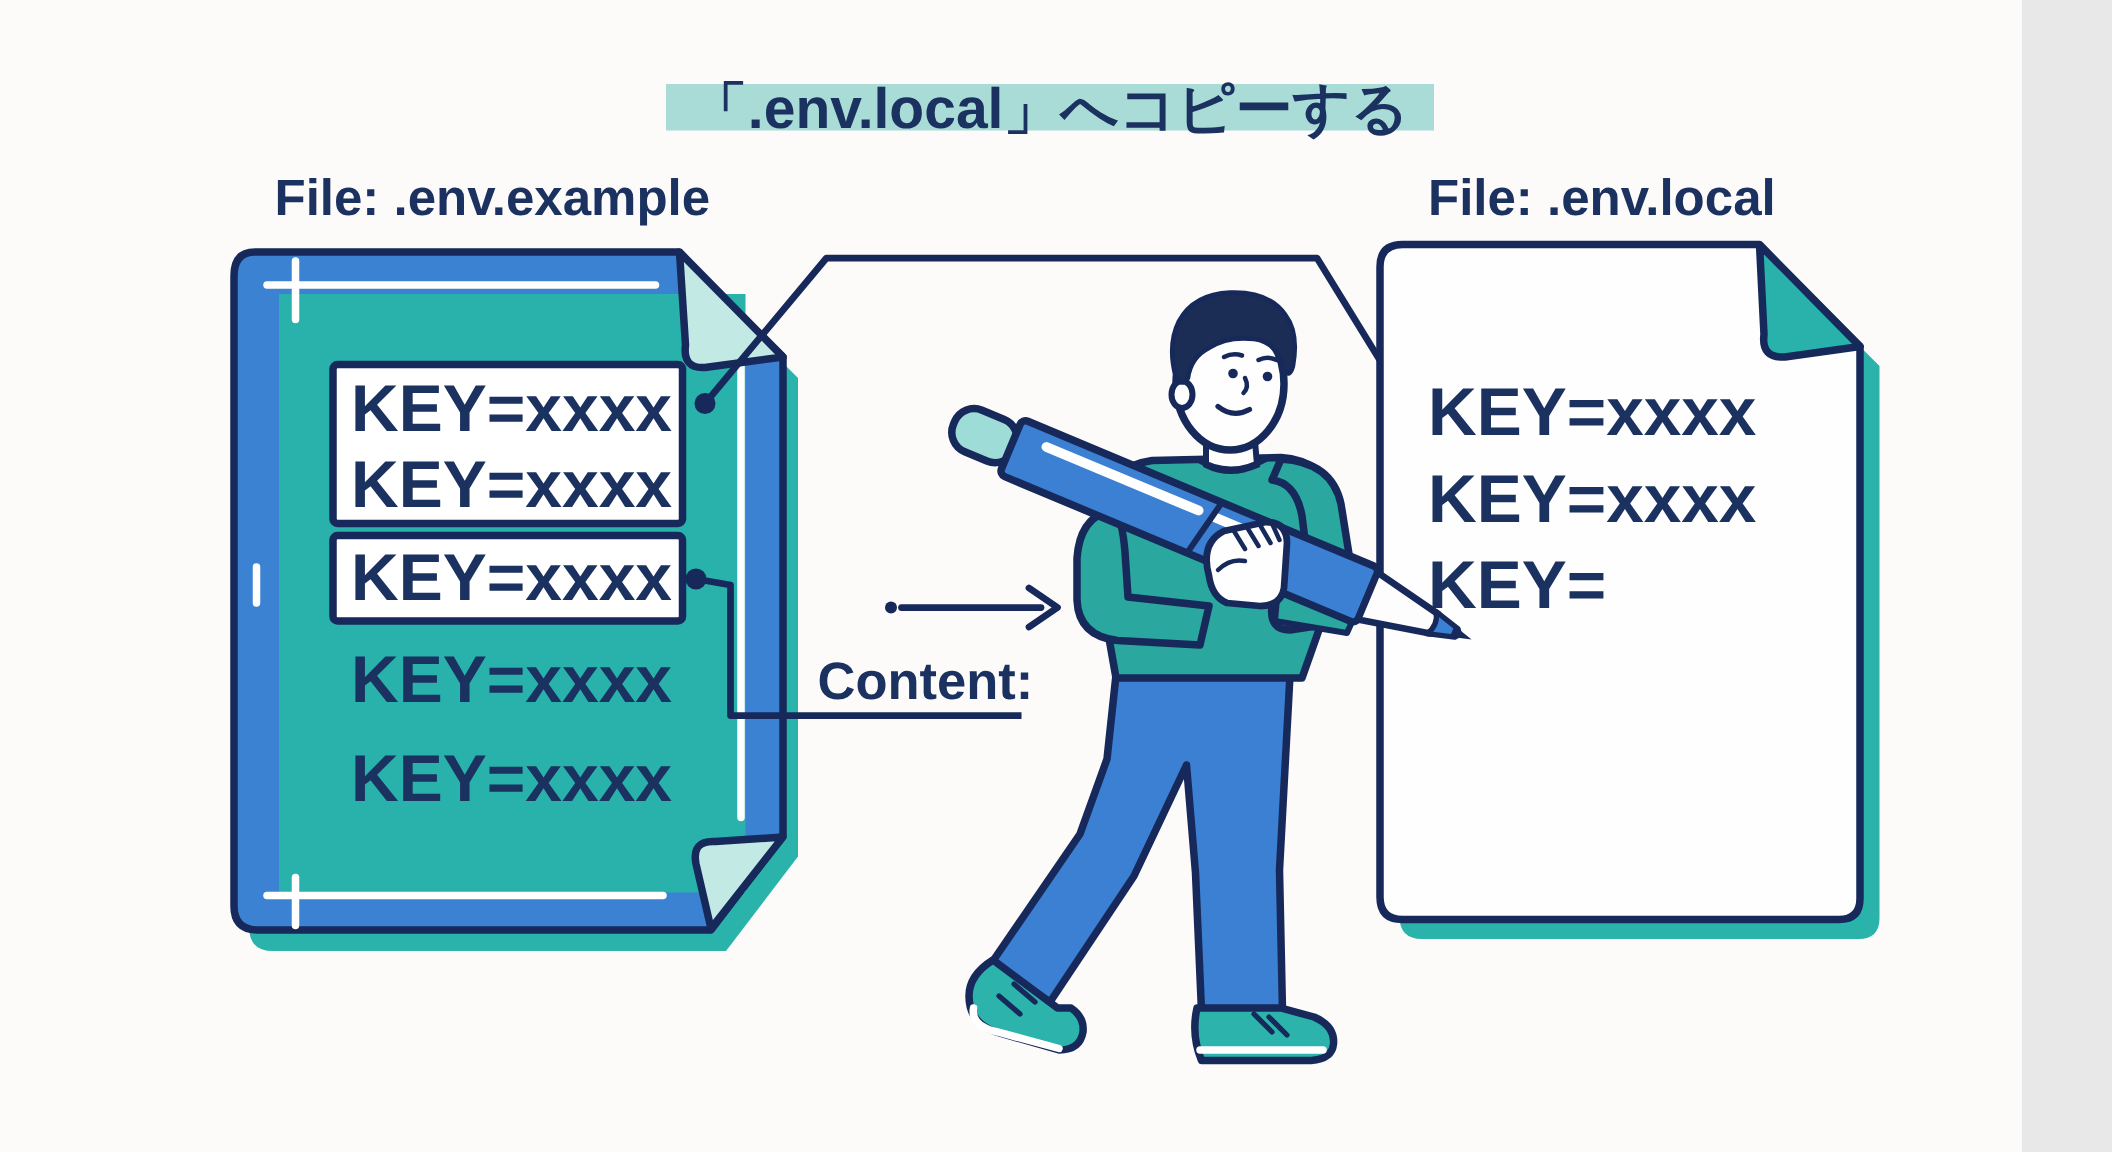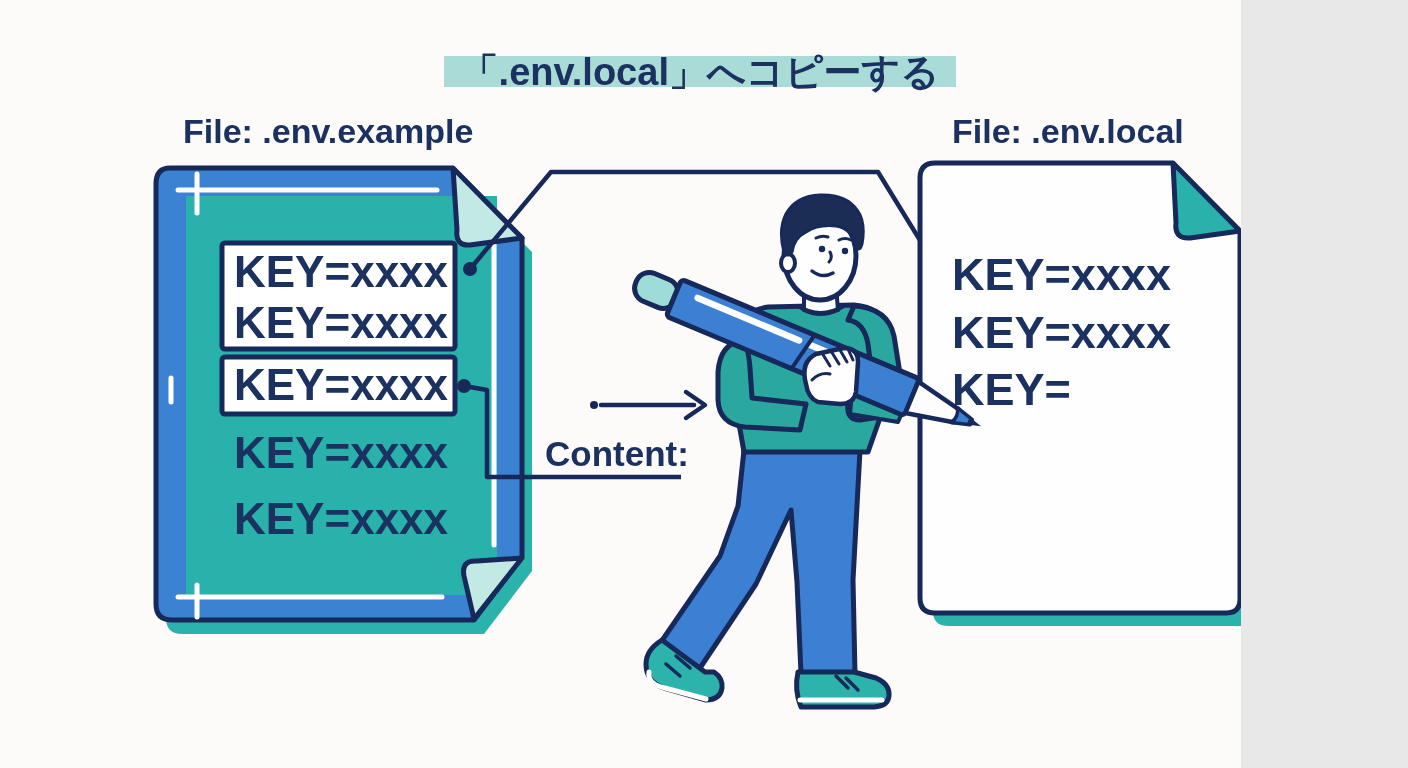--- a/index.html
+++ b/index.html
@@ -1,17 +1,17 @@
 <!DOCTYPE html>
 <html><head>
 <meta charset="utf-8">
 <style>
   html,body{margin:0;padding:0;background:#e8e8e8;}
   .stage{
-    position:relative;width:1241px;height:768px;overflow:hidden;
+    position:relative;width:1348px;height:768px;overflow:hidden;
     background:#fcfbf9;
     font-family:"Liberation Sans", sans-serif;
   }
   svg text{
     font-family:"Liberation Sans", sans-serif;
     font-weight:700;
     fill:#1b3160;
   }
 </style>
 </head>

